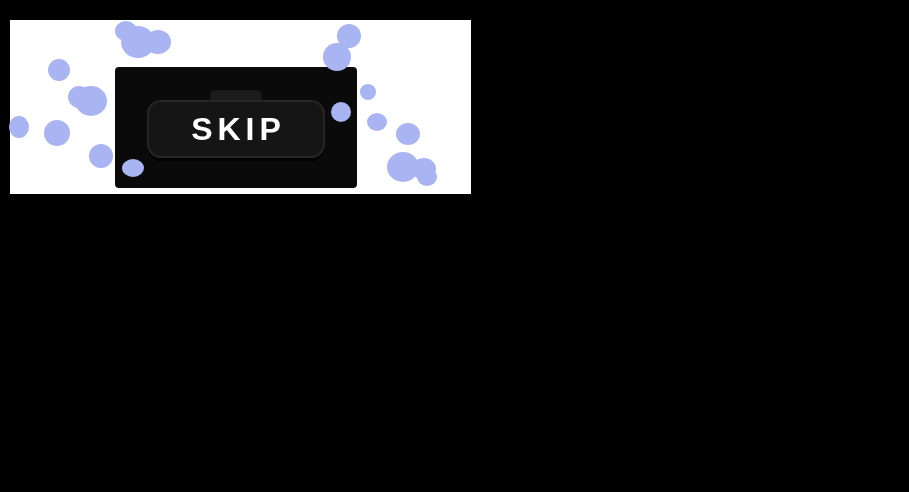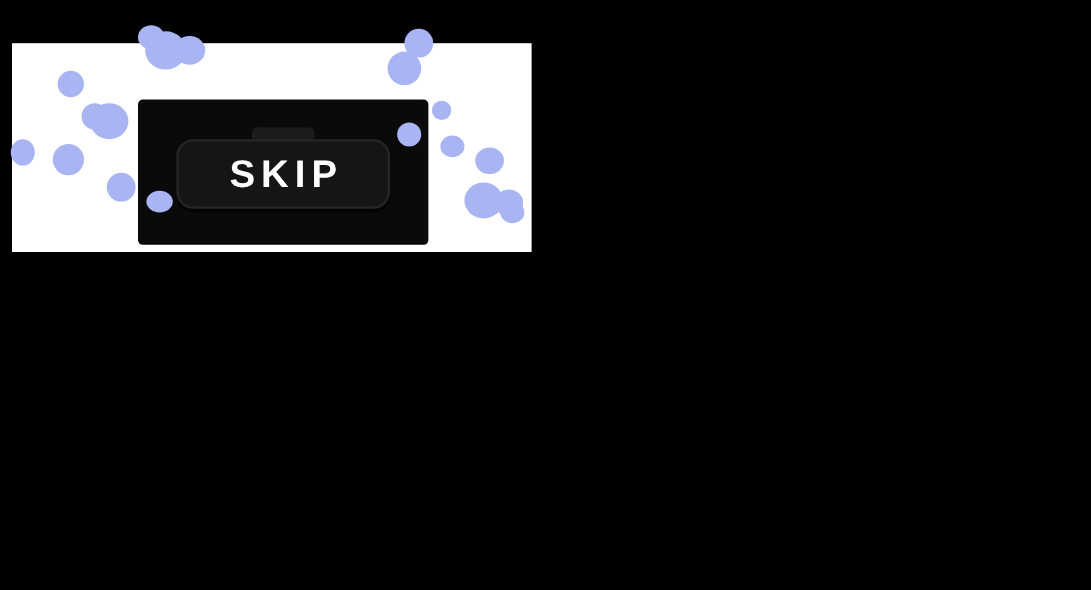--- a/index.html
+++ b/index.html
@@ -11,24 +11,25 @@
   .scene {
     position: relative;
     width: 909px;
     height: 492px;
     background: #000;
     overflow: hidden;
   }
   .canvas-area {
     position: absolute;
     left: 10px;
-    top: 36px;
+    top: 20px;
     width: 433px;
     height: 174px;
     background: #ffffff;
+    padding-left: 28px;
   }
   .ad-panel {
     position: absolute;
     left: 105px;
     top: 47px;
     width: 242px;
     height: 121px;
     background: #0a0a0a;
     border-radius: 4px;
   }

